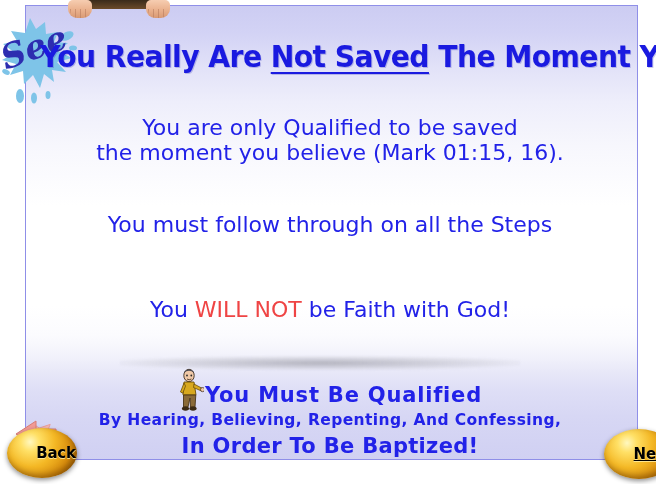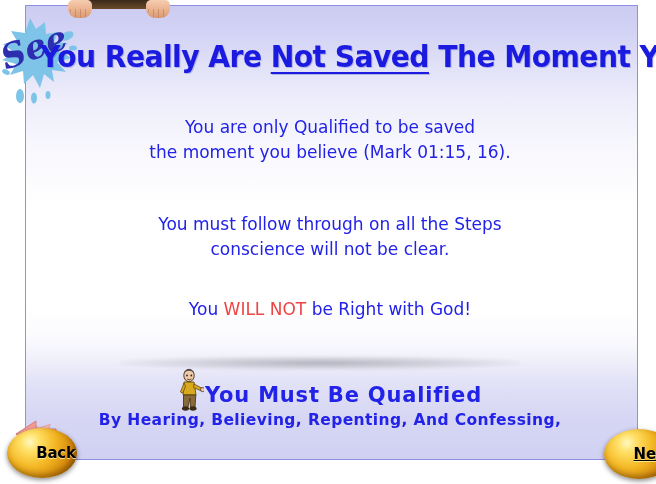--- a/index.html
+++ b/index.html
@@ -132,21 +132,21 @@
   }
 
   
   .body-text {
     position: absolute;
     left: 30px;
     width: 600px;
     text-align: center;
     color: #2222e8;
     font-family: "DejaVu Sans", sans-serif;
-    font-size: 17px;
+    font-size: 22px;
     line-height: 25px;
     white-space: nowrap;
   }
   #para1 { top: 115px; }
   #para2 { top: 212px; }
   #para3 { top: 297px; }
   #para3 .red { color: #ef4444; }
 
   
   #qualified-row {
@@ -285,25 +285,24 @@
     <span>You Really Are </span><span class="u">Not Saved</span><span> The Moment You Believe...</span>
   </div>
 
   <div class="body-text" id="para1">
     <div>You are only Qualified to be saved</div>
     <div>the moment you believe (Mark 01:15, 16).</div>
   </div>
 
   <div class="body-text" id="para2">
     <div>You must follow through on all the Steps</div>
-    <div>conscience will not be clear.</div>
   </div>
 
   <div class="body-text" id="para3">
-    <span>You </span><span class="red">WILL NOT</span><span> be Right with God!</span>
+    <span>You </span><span class="red">WILL NOT</span><span> be Faith with God!</span>
   </div>
 
   <div id="qualified-row">
     <span id="man-figure">
       <svg width="26" height="44" viewBox="0 0 26 44">
         <ellipse cx="11" cy="7.5" rx="5.2" ry="6.2" fill="#f0c9a8" stroke="#3a2a1c" stroke-width="0.9"></ellipse>
         <path d="M5.8 5 Q11 0.5 16.2 5 Q15 2 11 1.6 Q7 2 5.8 5 Z" fill="#4a4a52"></path>
         <circle cx="9" cy="7.5" r="0.9" fill="#2a2a2a"></circle>
         <circle cx="13.3" cy="7.5" r="0.9" fill="#2a2a2a"></circle>
         <path d="M9 11 Q11.2 12.6 13.4 11" stroke="#3a2a1c" stroke-width="0.8" fill="none"></path>
@@ -312,20 +311,21 @@
         <circle cx="24.6" cy="21.6" r="2.1" fill="#f0c9a8" stroke="#3a2a1c" stroke-width="0.7"></circle>
         <path d="M6 15 L2.5 24 L4.8 25.2 L7.5 18 Z" fill="#d8a81e" stroke="#6b4e08" stroke-width="0.8"></path>
         <path d="M5.5 27 L17.8 27 L17 39 L12.5 39 L12 30 L10 39 L5.5 39 Z" fill="#8a6a38" stroke="#4a3418" stroke-width="0.9"></path>
         <ellipse cx="7.5" cy="40.6" rx="3.6" ry="2.1" fill="#3b2a14"></ellipse>
         <ellipse cx="15" cy="40.6" rx="3.6" ry="2.1" fill="#3b2a14"></ellipse>
       </svg>
     </span><span id="qualified-label">You Must Be Qualified</span>
   </div>
 
   <div id="line-by">By Hearing, Believing, Repenting, And Confessing,</div>
+  <div id="line-order">In Order To Be Baptized!</div>
 
   <div class="nav-btn" id="btn-back">
     <svg class="nav-arrows" viewBox="0 0 64 64">
       <g fill="#f6b9b3" stroke="#e79b96" stroke-width="0.8">
         <path d="M44 3 L44 11 L60 11 L60 19 L44 19 L44 27 L30 15 Z" transform="rotate(22 40 15)"></path>
         <path d="M44 3 L44 11 L60 11 L60 19 L44 19 L44 27 L30 15 Z" transform="rotate(48 40 15) translate(0 2)"></path>
         <path d="M44 3 L44 11 L60 11 L60 19 L44 19 L44 27 L30 15 Z" transform="rotate(74 40 15) translate(0 4)"></path>
       </g>
       <path d="M34 2 L34 10 L54 10 L54 20 L34 20 L34 28 L14 15 Z" fill="#f29b94" stroke="#d97d76" stroke-width="1"></path>
     </svg>

